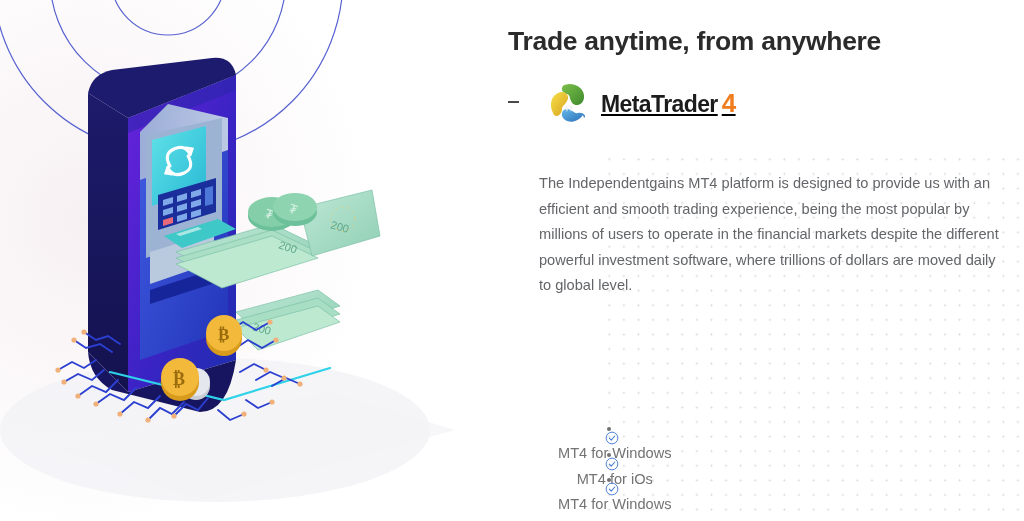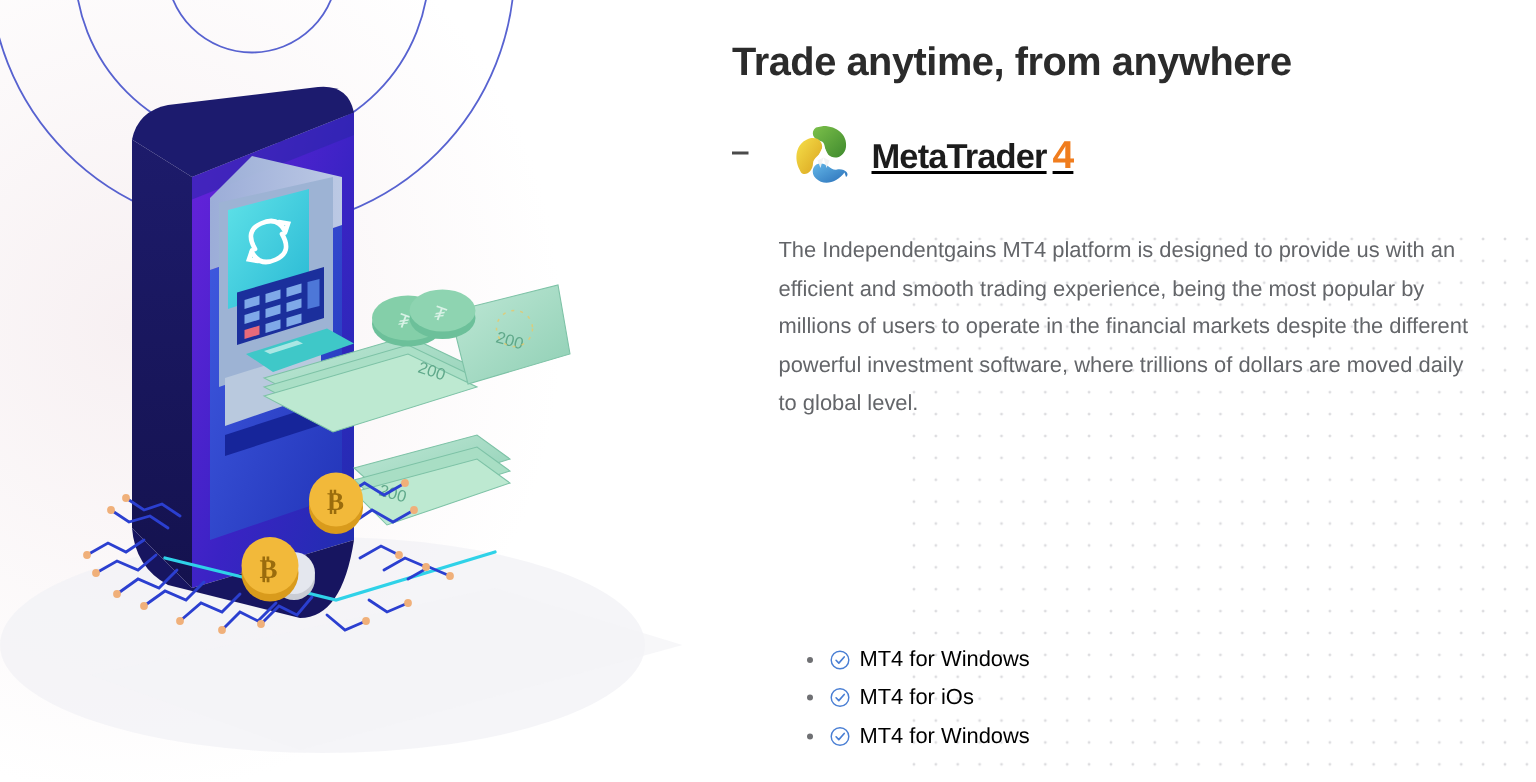--- a/index.html
+++ b/index.html
@@ -41,21 +41,21 @@
     width: 480px;
     height: 521px;
     overflow: hidden;
     z-index: 1;
   }
   .illustration svg { display: block; }
 
   
   .content {
     position: absolute;
-    left: 480px;
+    left: 500px;
     top: 0;
     width: 524px;
     height: 369px;
     z-index: 2;
   }
 
   .page-title {
     position: absolute;
     left: 8px;
     top: 26px;
@@ -107,38 +107,40 @@
 
   
   .para {
     position: absolute;
     left: 39px;
     width: 462px;
     font-size: 14.6px;
     line-height: 25.6px;
     color: #636569;
     font-weight: 400;
+    margin-top: 16px;
   }
   .para-1 { top: 155px; }
   .para-2 { top: 307px; }
 
   
   .feature-list {
     position: absolute;
     left: 58px;
     top: 427px;
     list-style: none;
   }
   .feature-list li {
     display: flex;
     align-items: center;
     height: 25.6px;
     font-size: 14.6px;
-    color: #000000;
+    color: #737373;
     white-space: nowrap;
+    flex-direction: column;
   }
   .li-bullet {
     width: 4px; height: 4px;
     border-radius: 50%;
     background: #6f7073;
     margin-right: 11px;
     flex: 0 0 auto;
   }
   .li-check {
     width: 14px; height: 14px;

